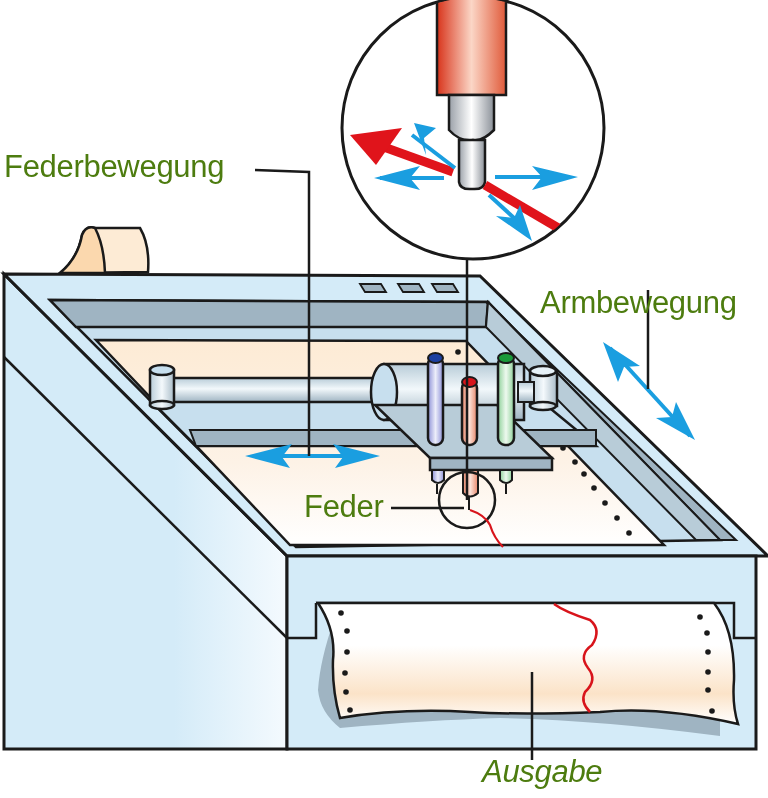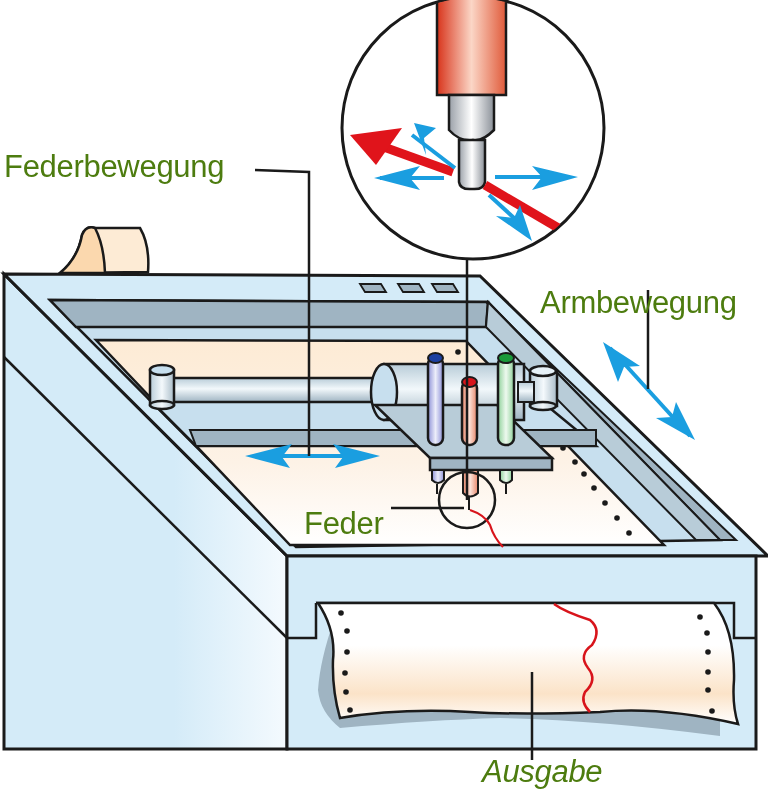--- a/index.html
+++ b/index.html
@@ -9,21 +9,21 @@
     position: absolute;
     font-family: "Liberation Sans", "DejaVu Sans", sans-serif;
     color: #4d7c0f;
     font-size: 31px;
     letter-spacing: -0.3px;
     white-space: nowrap;
     line-height: 1;
   }
   #lbl-feder-bew { left: 4px; top: 151px; }
   #lbl-arm-bew { left: 540px; top: 273px; margin-top: 14px; }
-  #lbl-feder { left: 304px; top: 508px; }
+  #lbl-feder { left: 304px; top: 491px; }
   #lbl-ausgabe { left: 482px; top: 756px; font-style: italic; }
 </style>
 </head>
 <body>
 
 <div id="stage">
 <svg width="768" height="798" viewBox="0 0 768 798" xmlns="http://www.w3.org/2000/svg">
   <defs>
     <linearGradient id="sideGrad" x1="0" y1="0" x2="1" y2="0">
       <stop offset="0" stop-color="#d4ebf8"></stop>

